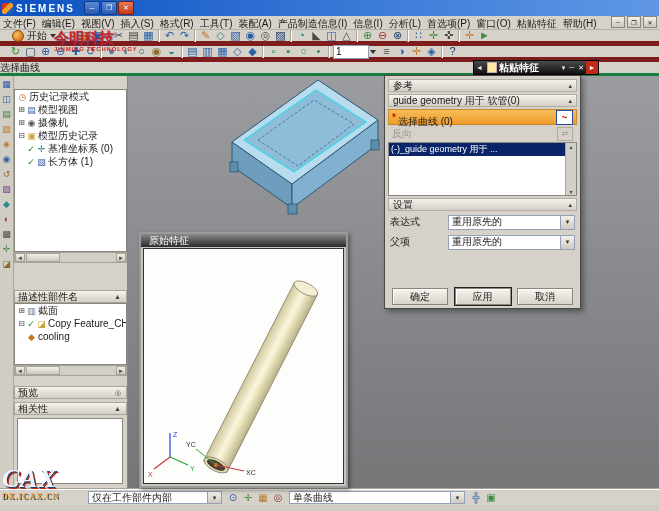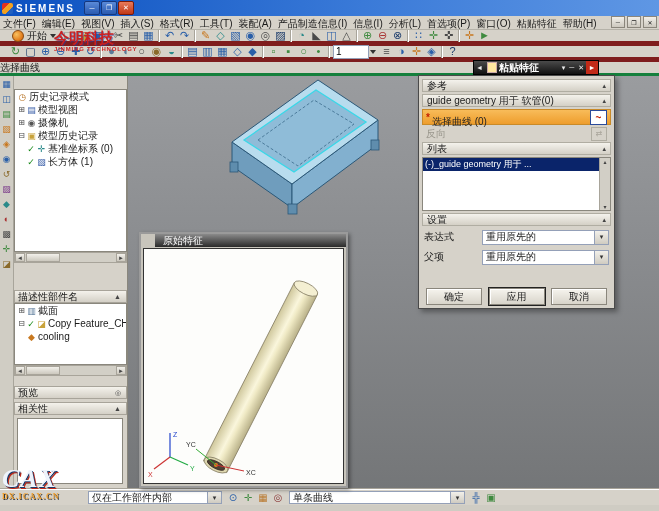--- a/index.html
+++ b/index.html
@@ -52,31 +52,31 @@
   .node-label{margin-left:1px;}
   .scrollbar-h{position:absolute;left:0;width:113px;height:11px;background:#d2cfc6;border:1px solid #a8a49a;display:flex;align-items:center;box-sizing:border-box;font-size:6px;color:#444;}
   .scrollbar-h .arr{width:10px;text-align:center;background:linear-gradient(#f2f0ea,#ccc8be);border:1px solid #a8a49a;height:9px;line-height:9px;box-sizing:border-box;flex:none;}
   .scrollbar-h .thumb{width:34px;height:9px;background:linear-gradient(#f2f0ea,#ccc8be);border:1px solid #a8a49a;box-sizing:border-box;margin-left:1px;}
   .dep-pane{position:absolute;left:3px;top:342px;width:106px;height:66px;background:#fff;border:1px solid #8a877d;box-sizing:border-box;}
 
   
   .canvas{position:absolute;left:128px;top:76px;width:531px;height:413px;background:linear-gradient(180deg,#9a9c9f,#8b8d90 40%,#747678);overflow:hidden;}
 
   
-  .preview-win{position:absolute;left:139px;top:232px;width:209px;height:256px;border:2px solid #9a9a9a;background:#c8c5bc;box-shadow:2px 2px 4px rgba(0,0,0,.4);z-index:10;box-sizing:border-box;padding-left:14px;}
+  .preview-win{position:absolute;left:139px;top:232px;width:209px;height:256px;border:2px solid #9a9a9a;background:#c8c5bc;box-shadow:2px 2px 4px rgba(0,0,0,.4);z-index:10;box-sizing:border-box;}
   .preview-title{height:13px;background:linear-gradient(#8a8a8a,#2a2a2a);color:#fff;font-size:10px;display:flex;align-items:center;padding-left:8px;}
   .preview-body{position:absolute;left:2px;top:14px;right:2px;bottom:2px;background:#fdfdfb;border:1px solid #333;}
 
   
   .dlg-header{position:absolute;left:473px;top:60px;width:126px;height:15px;background:linear-gradient(#4a4a4a,#111);border:1px solid #000;display:flex;align-items:center;color:#fff;z-index:31;box-sizing:border-box;}
   .dlg-header .hbtn{font-size:7px;padding:0 2px;color:#eee;flex:none;}
   .dlg-header .hicon{width:8px;height:9px;background:#ffe8a0;border:1px solid #caa;margin:0 2px;flex:none;}
   .dlg-header .htitle{flex:1;font-size:10px;font-weight:bold;white-space:nowrap;overflow:hidden;}
   .dlg-header .detach{width:12px;height:13px;background:#c22a18;color:#fff;font-size:7px;display:flex;align-items:center;justify-content:center;flex:none;}
-  .dialog{position:absolute;left:418px;top:75px;width:197px;height:234px;background:#d6d2c9;border:1px solid #4a4a4a;box-shadow:3px 3px 5px rgba(0,0,0,.35);z-index:30;display:flex;flex-direction:column;gap:2px;padding:3px;box-sizing:border-box;}
+  .dialog{position:absolute;left:384px;top:75px;width:197px;height:234px;background:#d6d2c9;border:1px solid #4a4a4a;box-shadow:3px 3px 5px rgba(0,0,0,.35);z-index:30;display:flex;flex-direction:column;gap:2px;padding:3px;box-sizing:border-box;}
   .dlg-hdr{height:13px;background:linear-gradient(#f4f2ec,#d4d0c6);border:1px solid #b0ada2;display:flex;align-items:center;font-size:10px;padding:0 4px;box-sizing:border-box;flex:none;}
   .dlg-hdr .sp{flex:1;}
   .dlg-hdr .mini{font-size:7px;color:#444;}
   .sel-row{height:16px;background:linear-gradient(#f8bc5a,#ee9d2c);border:1px solid #c98a28;display:flex;align-items:center;padding:0 3px;gap:2px;box-sizing:border-box;flex:none;}
   .star{color:#c22000;font-weight:bold;}
   .sel-label{flex:1;color:#222;margin-top:10px;}
   .curve-btn{width:15px;height:13px;background:#fff;border:1px solid #2a4a9a;color:#c22000;font-weight:bold;font-size:10px;display:flex;align-items:center;justify-content:center;flex:none;}
   .rev-row{height:13px;display:flex;align-items:center;padding:0 4px;flex:none;}
   .rev-label{flex:1;color:#9a978d;}
   .rev-btn{width:14px;height:12px;background:#d6d2c9;border:1px solid #b0ada2;color:#a8a49a;font-size:8px;display:flex;align-items:center;justify-content:center;}
@@ -399,25 +399,20 @@
     </div>
     <div class="sel-row">
       <span class="star">*</span>
       <span class="sel-label">选择曲线 (0)</span>
       <span class="curve-btn">~</span>
     </div>
     <div class="rev-row">
       <span class="rev-label">反向</span>
       <span class="rev-btn">⇄</span>
     </div>
-    <div class="dlg-hdr">
-      <span>列表</span>
-      <span class="sp"></span>
-      <span class="mini">▴</span>
-    </div>
     <div class="listbox">
       <div class="list-row-sel">(-)_guide geometry 用于 ...</div>
       <div class="list-scroll">
         <span>▴</span>
         <span>▾</span>
       </div>
     </div>
     <div class="dlg-hdr">
       <span>设置</span>
       <span class="sp"></span>

